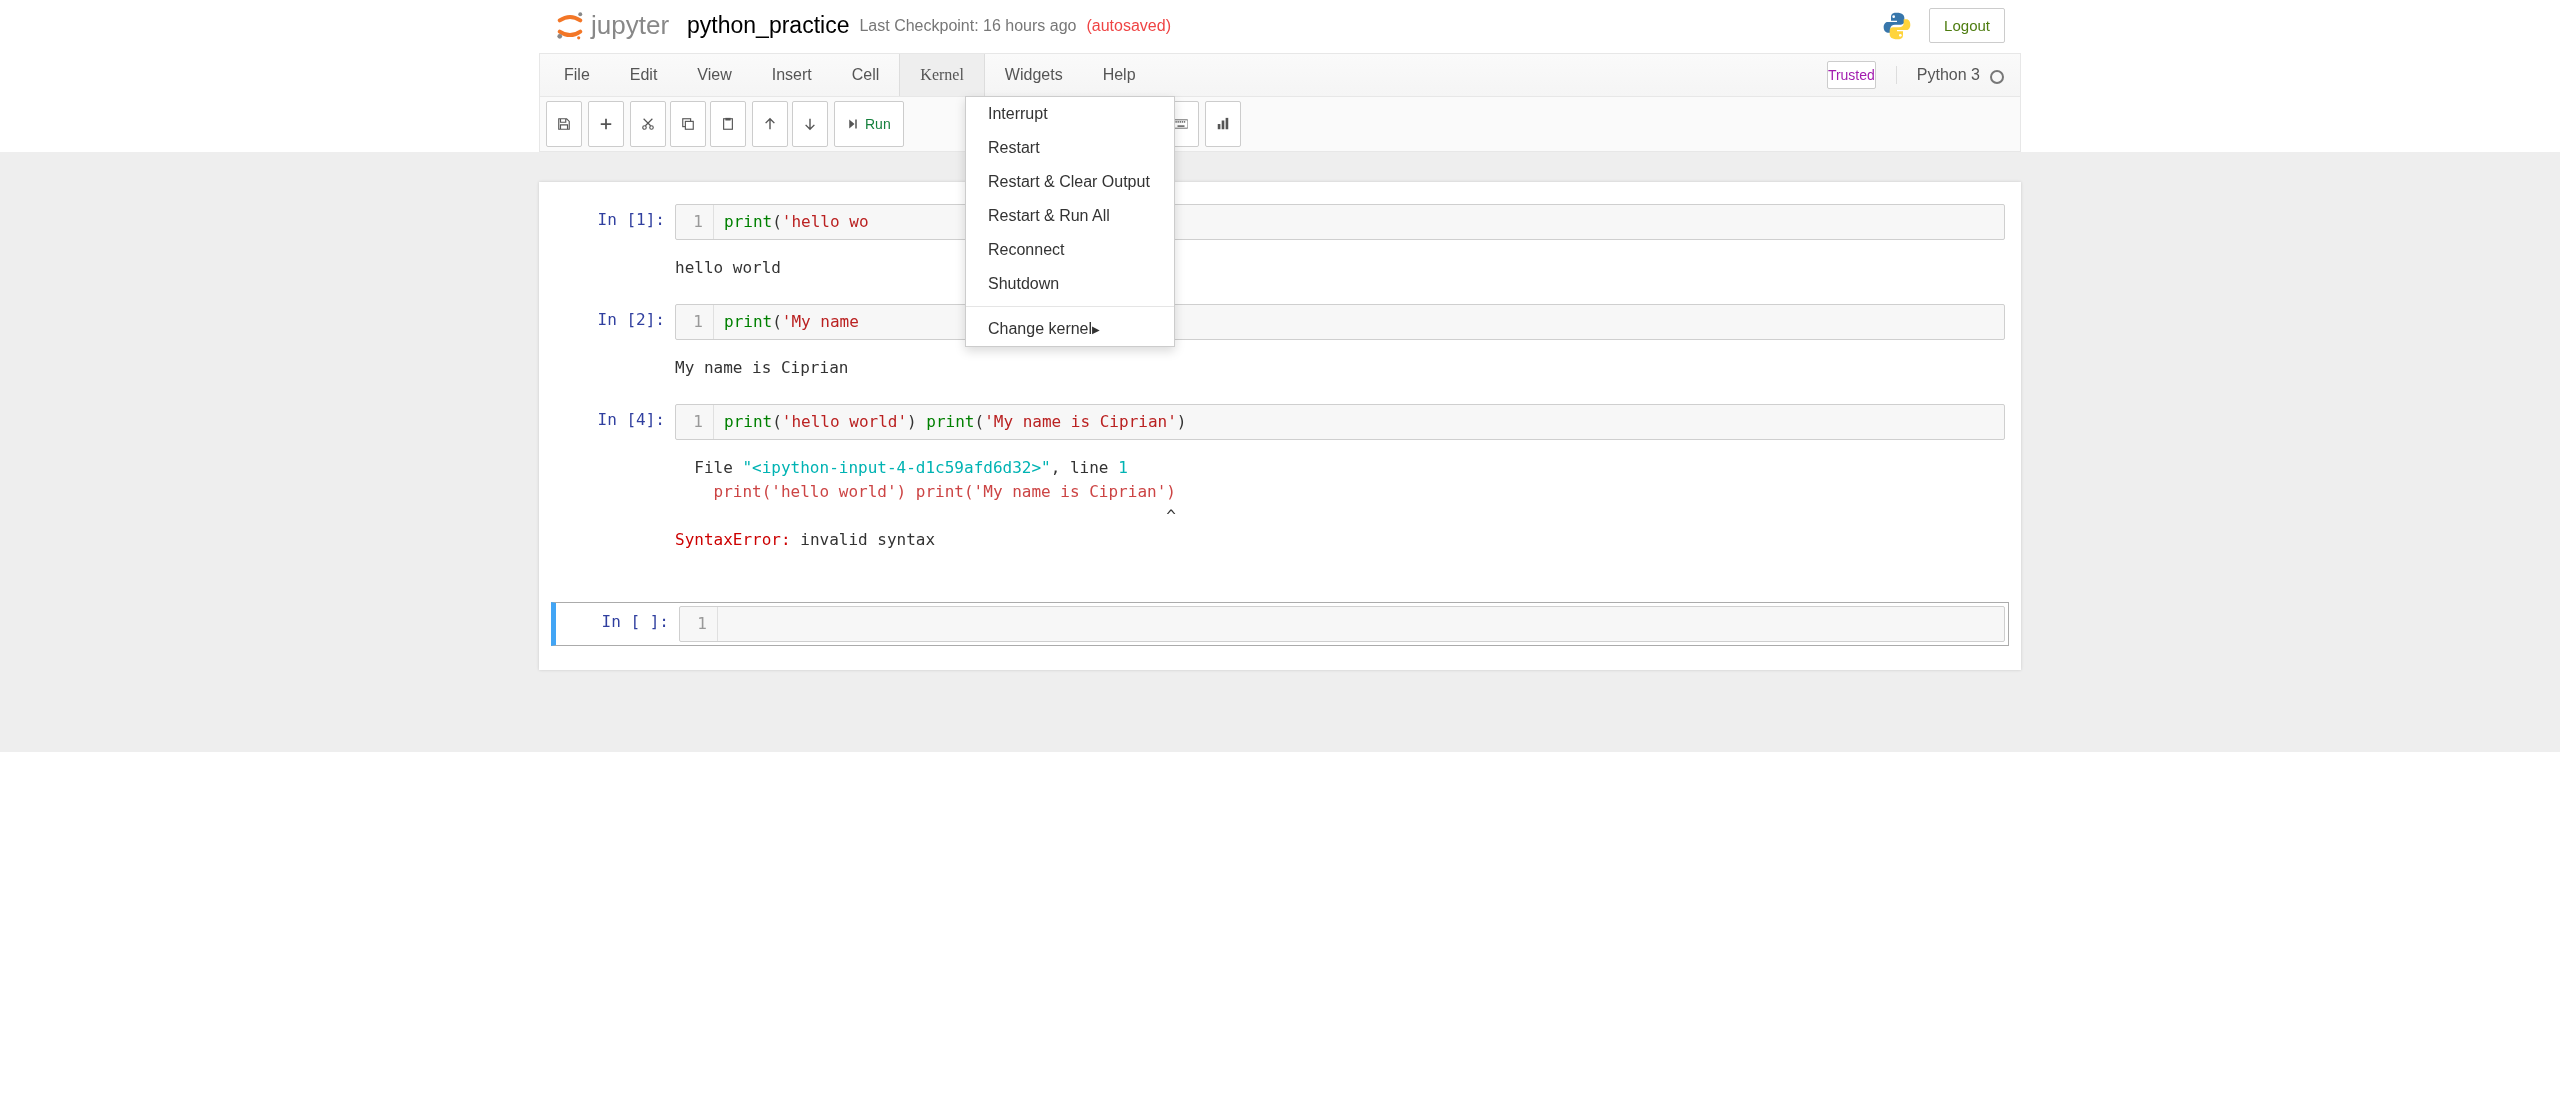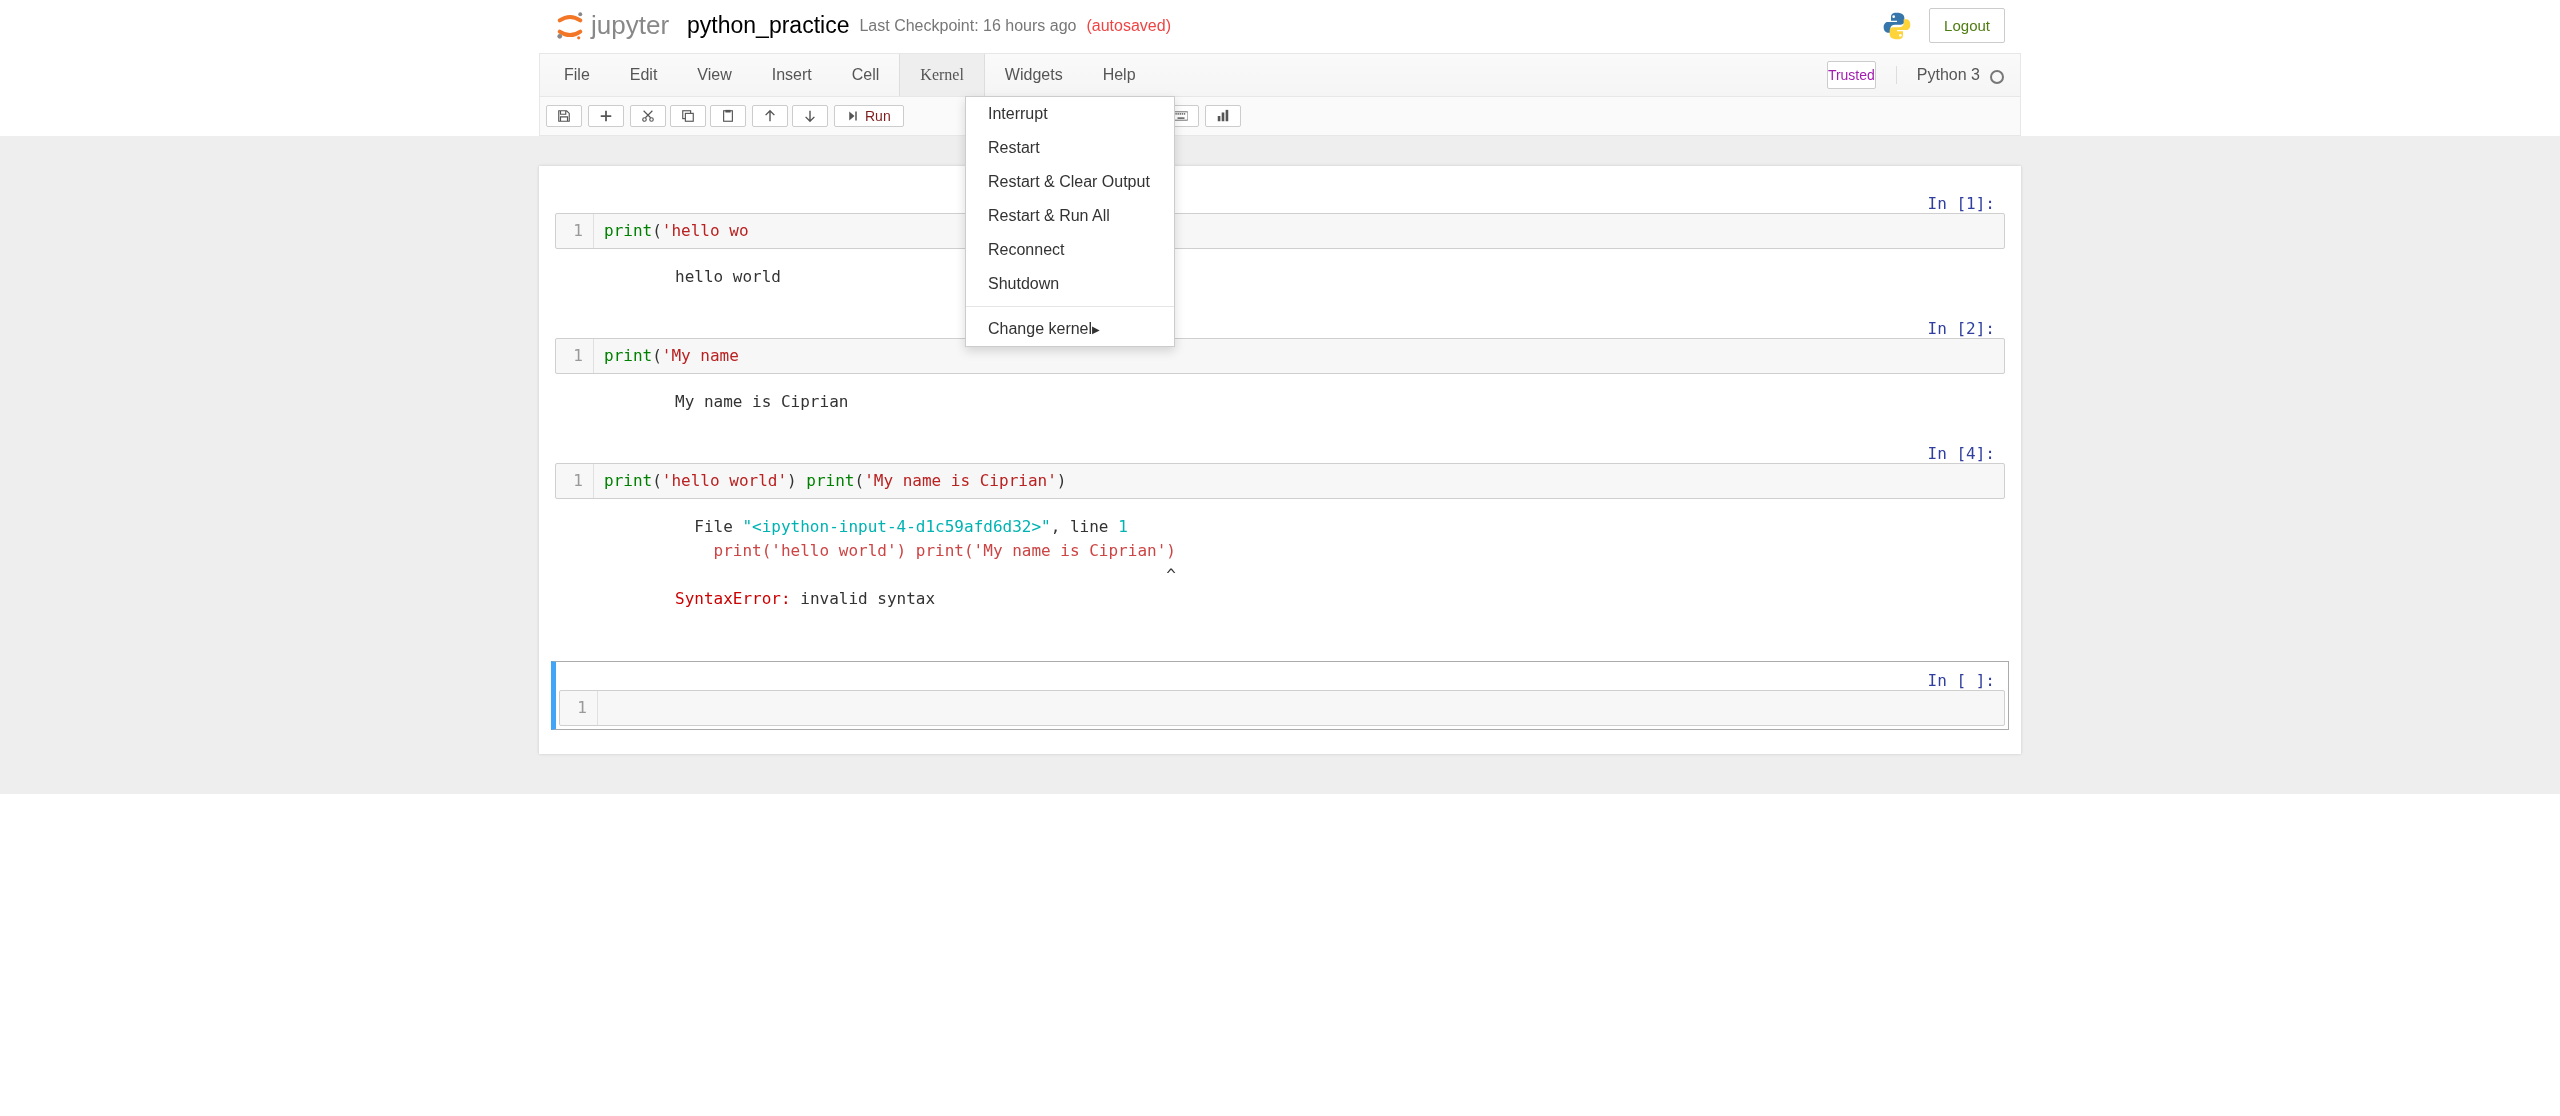--- a/index.html
+++ b/index.html
@@ -143,28 +143,28 @@
     }
     .tb-group {
       display: flex;
       gap: 4px;
     }
     .tb-btn {
       padding: 6px 10px;
       border: 1px solid #ccc;
       background: #fff;
       font-size: 14px;
-      color: #7f1d1d;
+      color: #15803d;
       border-radius: 2px;
       cursor: pointer;
       display: flex;
       align-items: center;
       justify-content: center;
       min-width: 34px;
-      height: 22px;
+      height: 46px;
     }
     .tb-btn svg {
       width: 14px;
       height: 14px;
     }
     .run-btn {
       display: flex;
       align-items: center;
       gap: 6px;
       padding: 6px 12px;
@@ -210,21 +210,20 @@
       margin: 0 auto;
       background: #fff;
       box-shadow: 0 0 3px rgba(0,0,0,0.15);
       padding: 18px 12px 18px 12px;
     }
     .cell {
       display: flex;
       margin-bottom: 6px;
       border: 1px solid transparent;
       padding: 3px;
-      flex-direction: column;
     }
     .cell.selected {
       border: 1px solid #ababab;
       border-left: 5px solid #42a5f5;
     }
     .prompt-area {
       min-width: 120px;
       text-align: right;
       padding: 6px 10px 0 0;
       font-family: Menlo, Monaco, Consolas, monospace;

